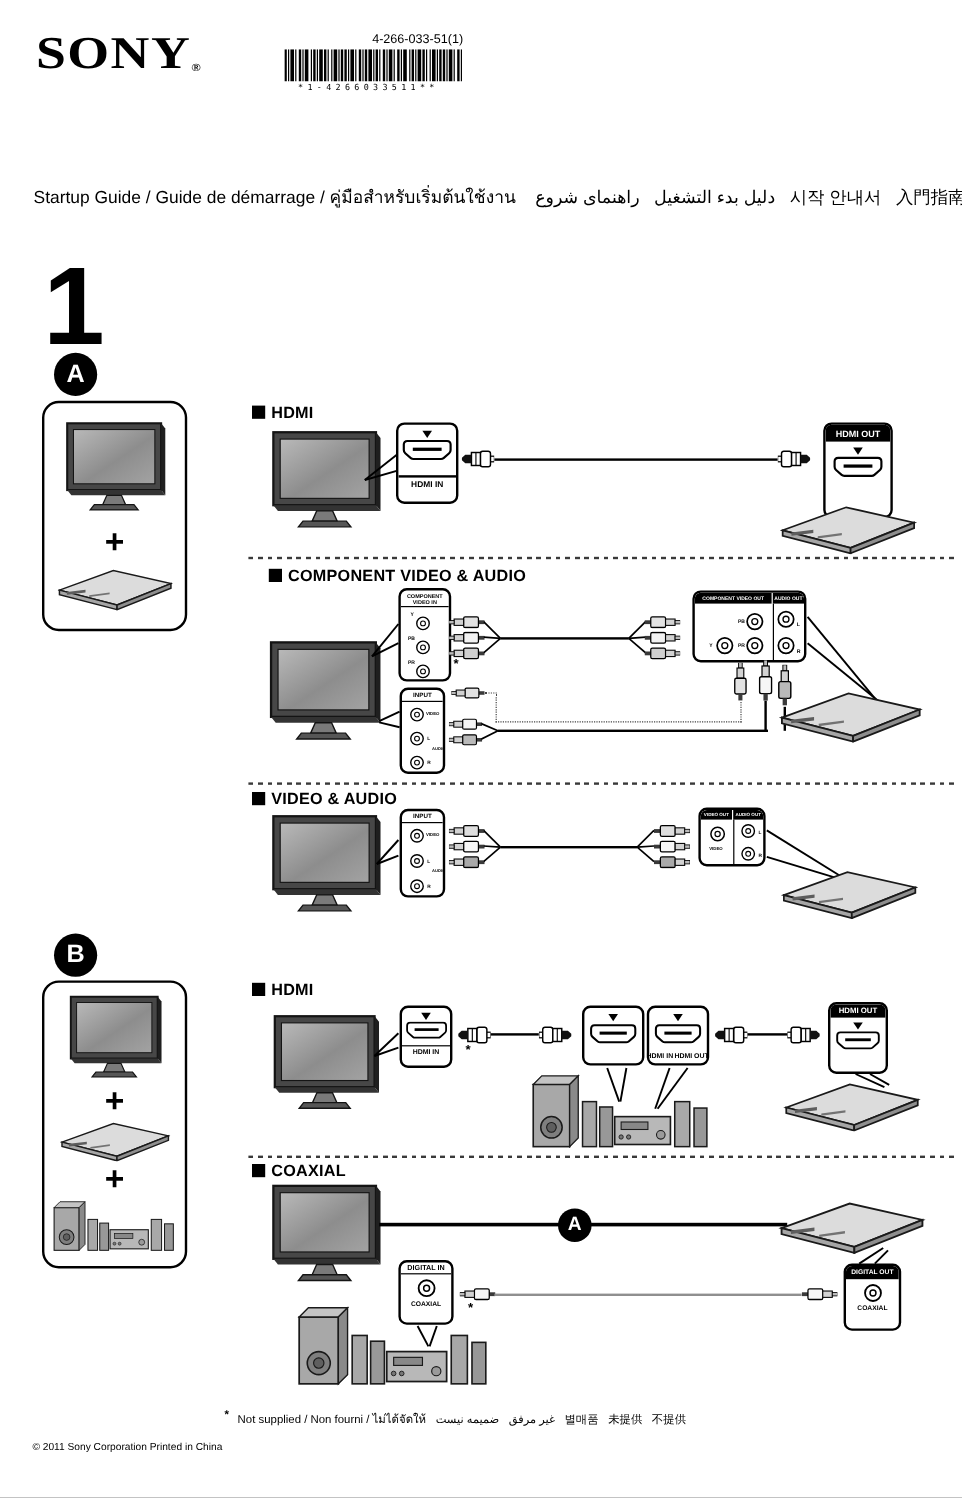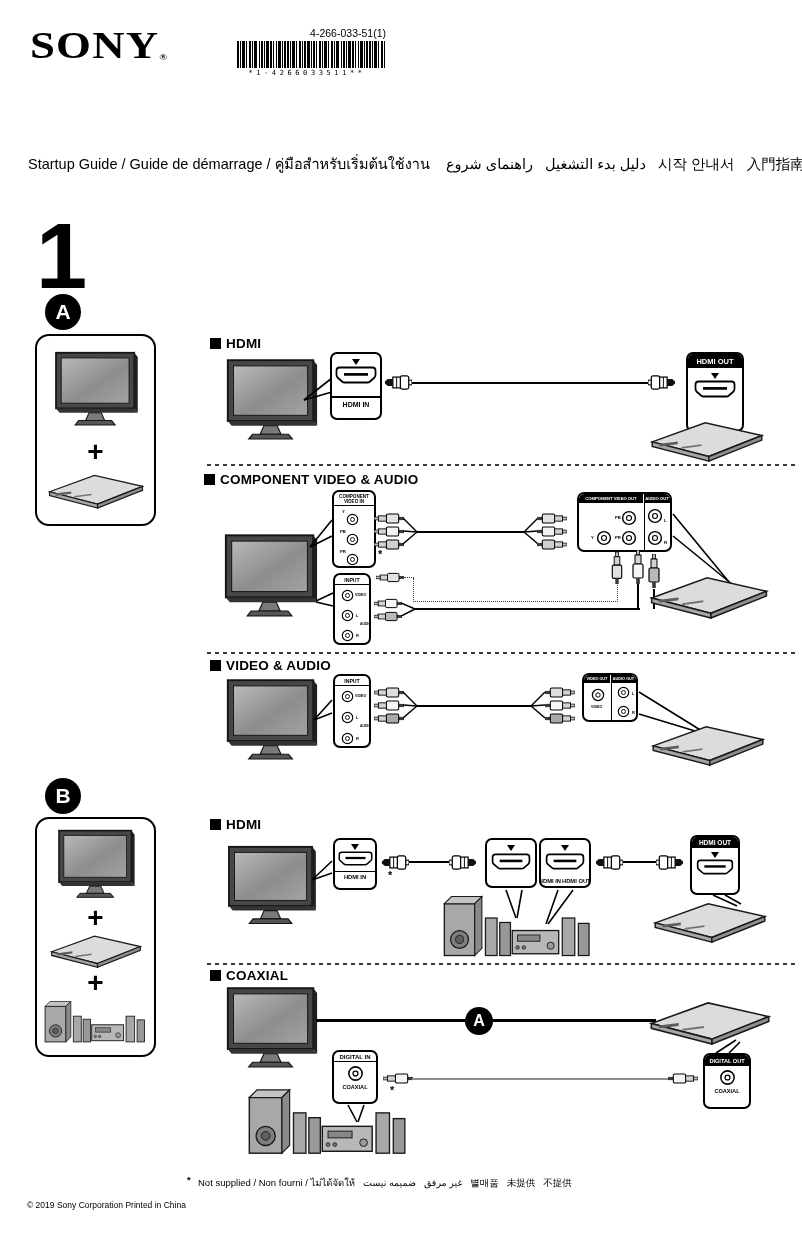--- a/index.html
+++ b/index.html
@@ -193,21 +193,21 @@
   <svg class="abs" style="left:712px;top:430px;" width="44" height="14">
     <line x1="4" y1="1" x2="32" y2="10" stroke="#000" stroke-width="1.6"></line>
     <line x1="20" y1="1" x2="36" y2="8" stroke="#000" stroke-width="1.6"></line>
   </svg>
   <svg class="abs icon" style="left:648px;top:420px;" width="118" height="42">
       <use href="#sym-player"></use>
     </svg>
 
   <div class="dash" style="left:207px;top:464px;width:588px;"></div>
 
-  <div class="sec-head" style="left:204px;top:472px;">
+  <div class="sec-head" style="left:224px;top:472px;">
     <span class="sq"></span>
     <span>COMPONENT VIDEO &amp; AUDIO</span>
   </div>
   <svg class="abs icon" style="left:222px;top:533px;" width="97" height="90">
       <use href="#sym-tv"></use>
     </svg>
 
   <svg class="abs" style="left:308px;top:518px;" width="26" height="32">
     <line x1="24" y1="2" x2="2" y2="29" stroke="#000" stroke-width="1.6"></line>
     <line x1="24" y1="18" x2="2" y2="29" stroke="#000" stroke-width="1.6"></line>
@@ -568,15 +568,15 @@
   <svg class="abs" style="left:712px;top:1038px;" width="34" height="16">
     <line x1="4" y1="15" x2="24" y2="2" stroke="#000" stroke-width="1.6"></line>
     <line x1="17" y1="15" x2="28" y2="4" stroke="#000" stroke-width="1.6"></line>
   </svg>
   <svg class="abs icon" style="left:233px;top:1086px;" width="192" height="72">
       <use href="#sym-speakers"></use>
     </svg>
 
   <div class="foot" style="left:187px;top:1174px;font-weight:bold;">*</div>
   <div class="foot" style="left:198px;top:1175px;">Not supplied / Non fourni / ไม่ได้จัดให้   غير مرفق   ضميمه نيست   별매품   未提供   不提供</div>
-  <div class="copy" style="left:27px;top:1200px;">© 2019 Sony Corporation Printed in China</div>
+  <div class="copy" style="left:27px;top:1200px;">© 2011 Sony Corporation Printed in China</div>
 
 </div>
 
 </body></html>

